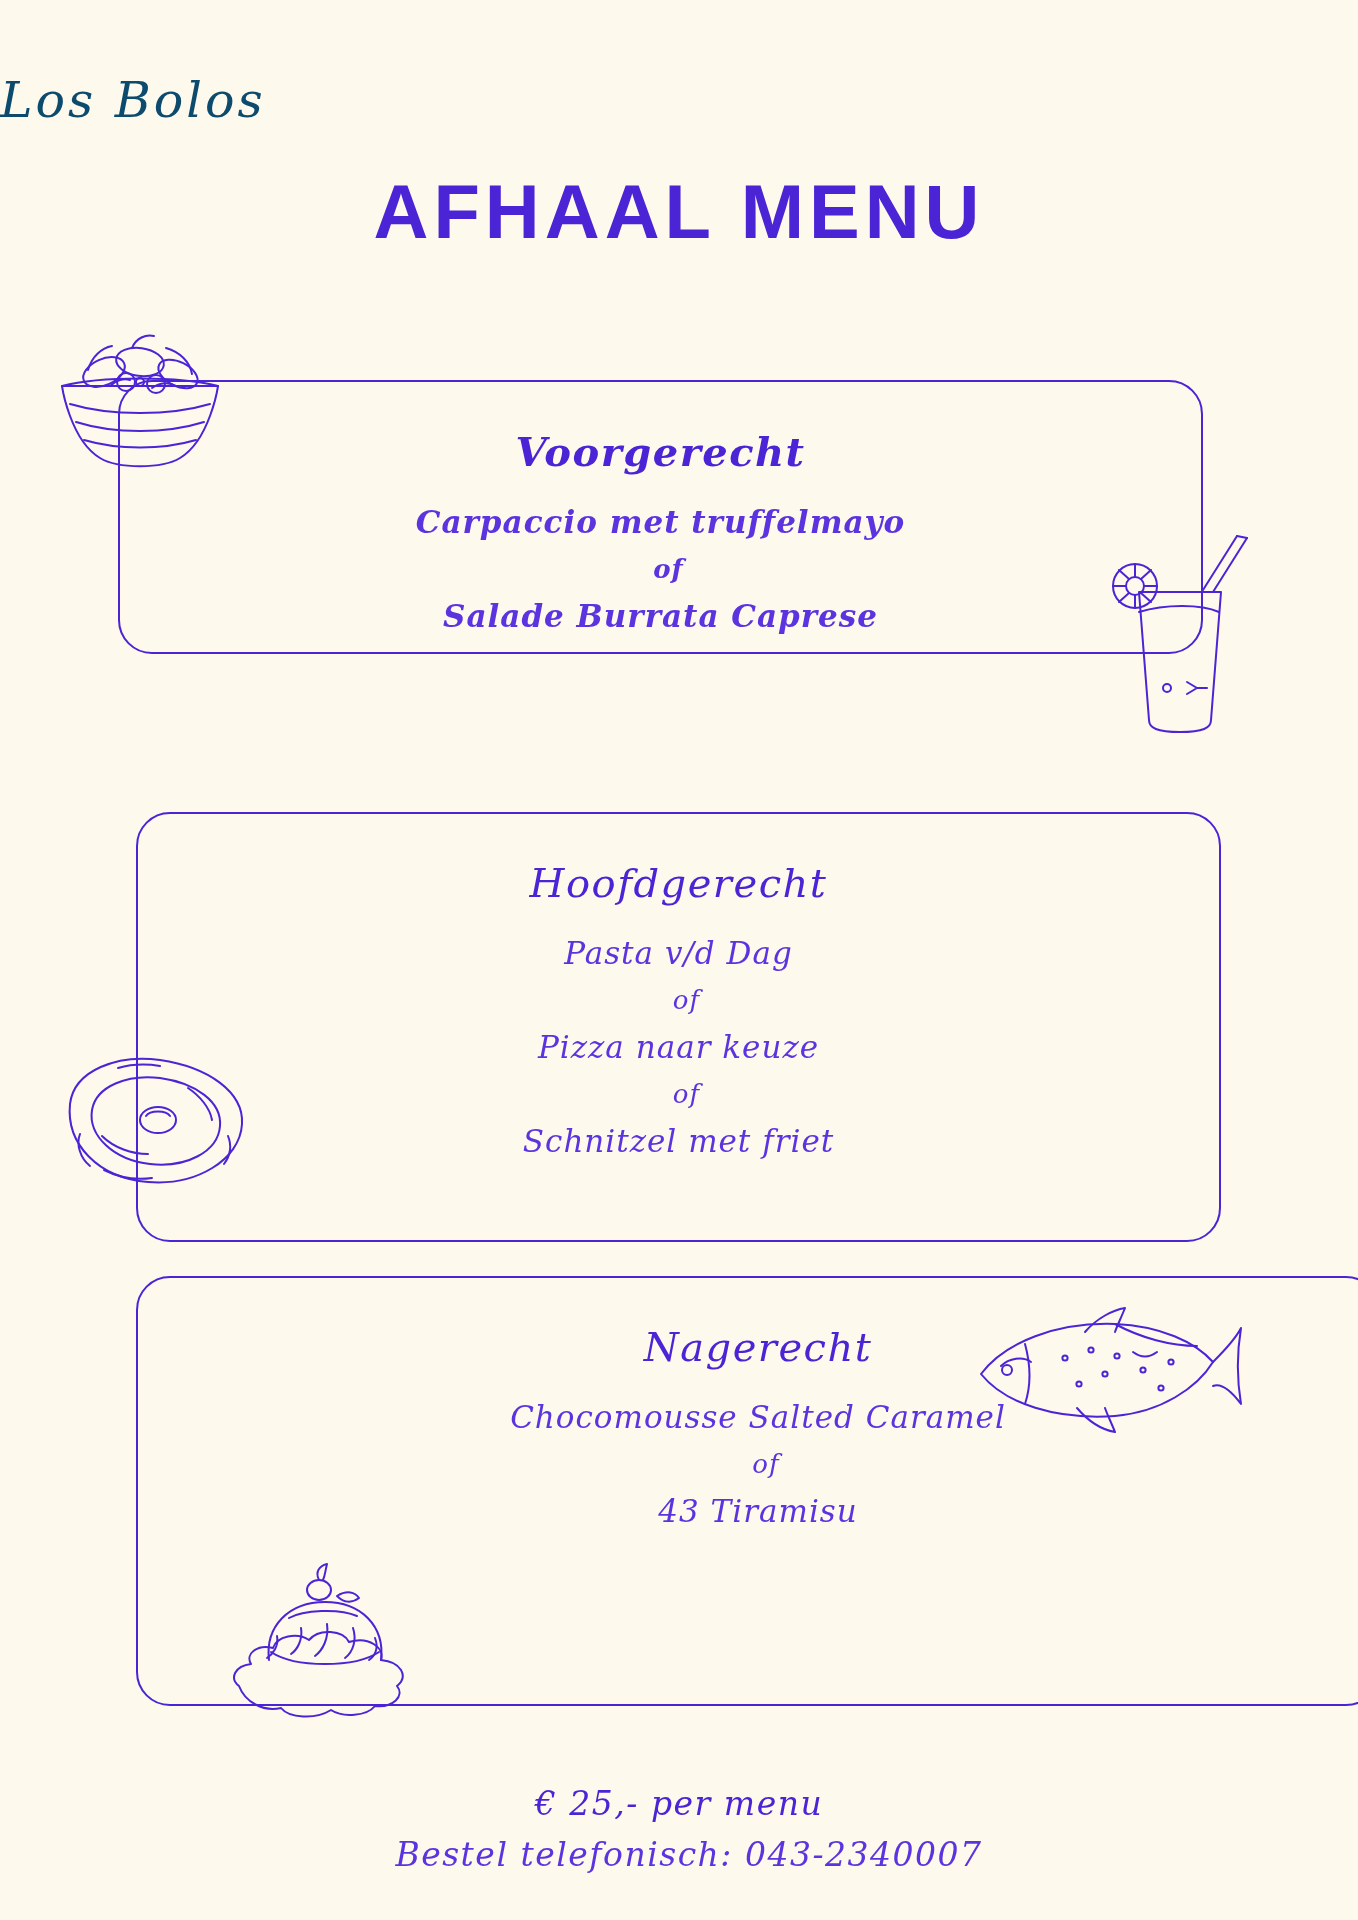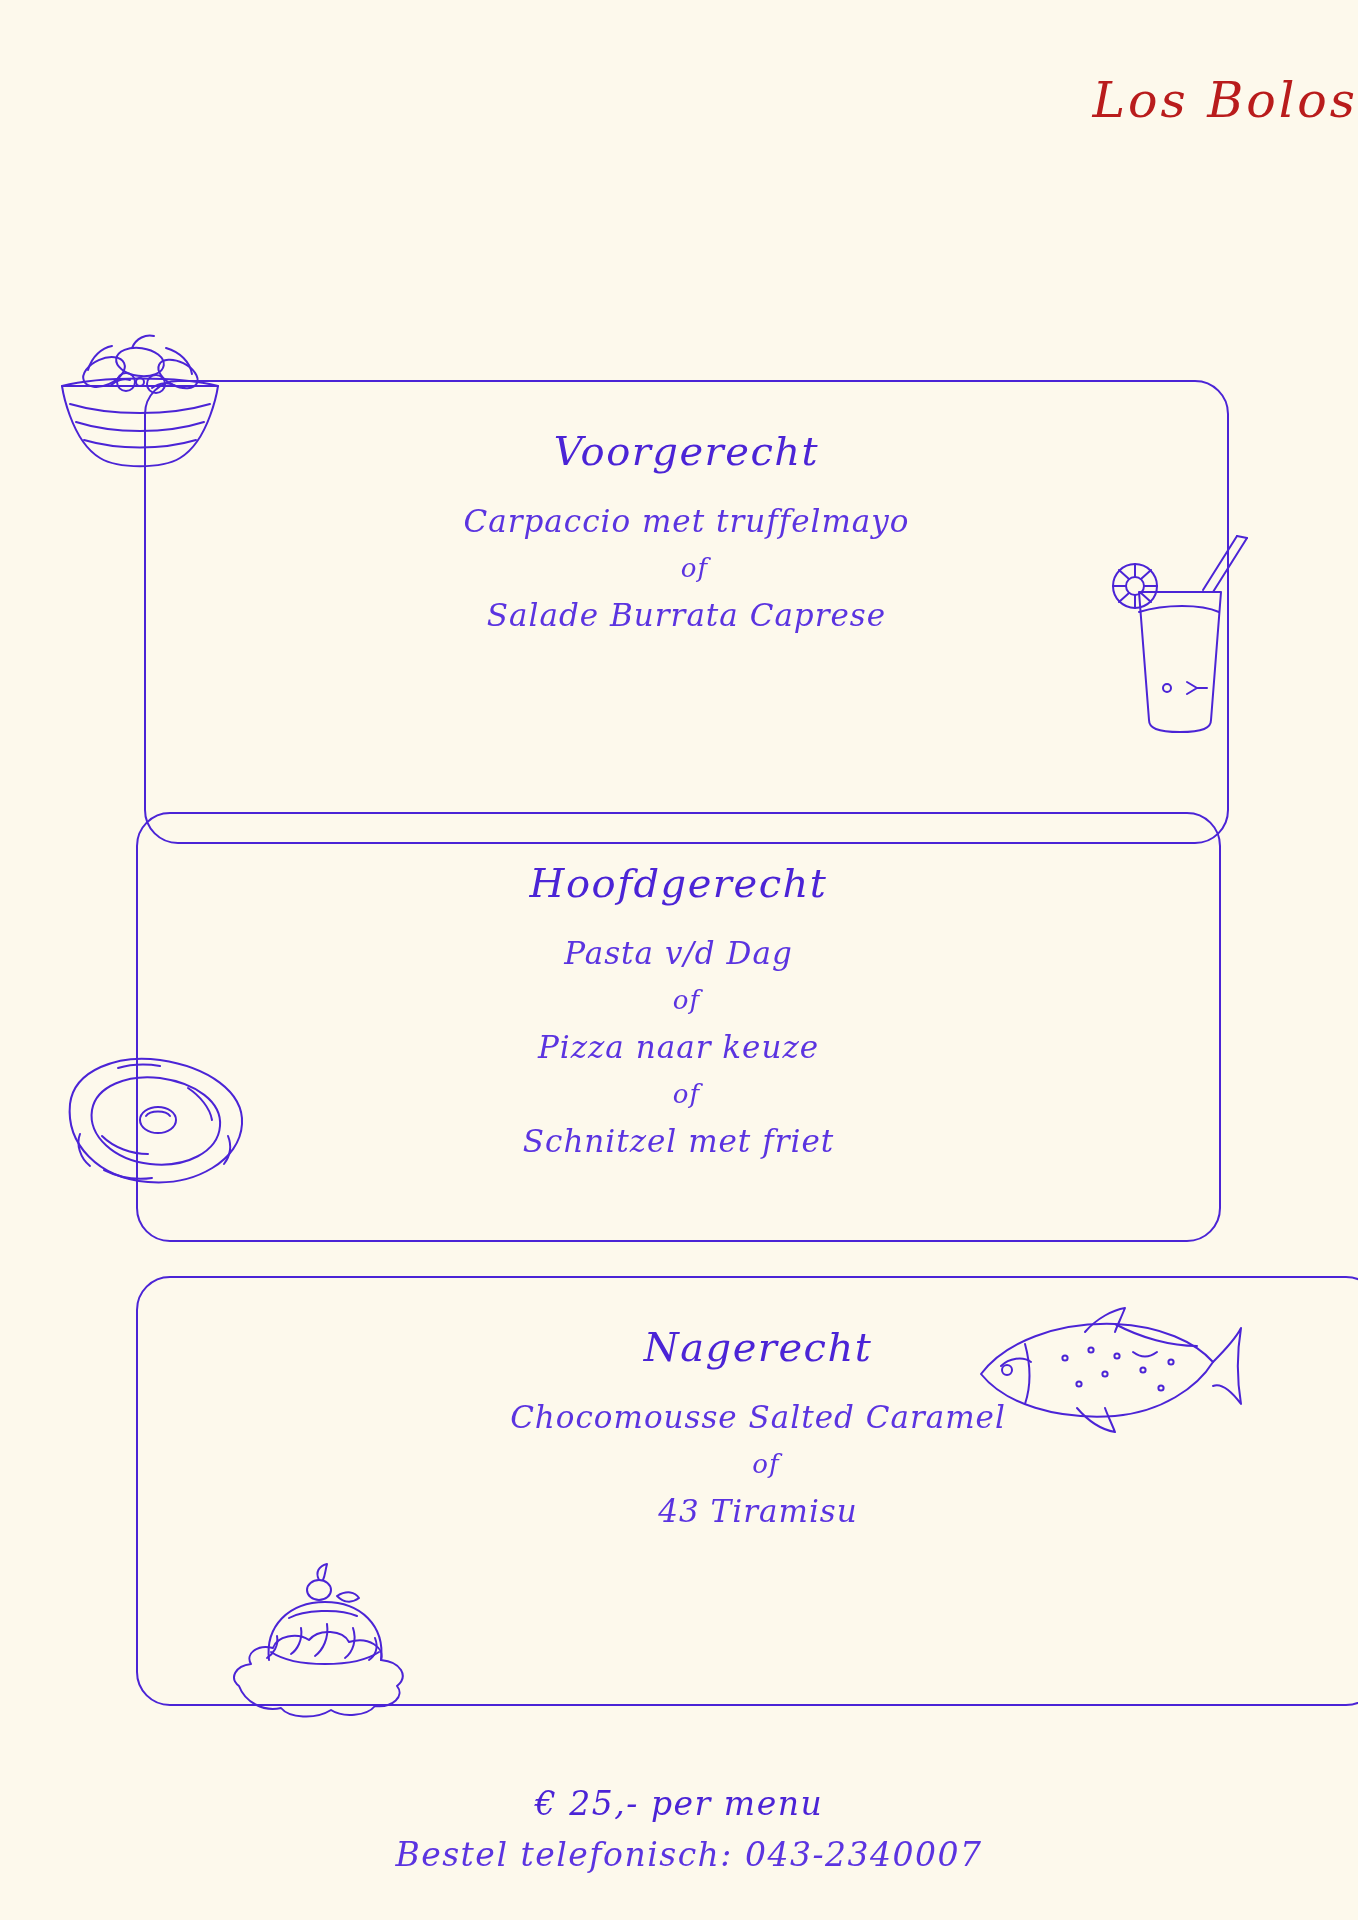--- a/index.html
+++ b/index.html
@@ -20,26 +20,26 @@
     height: 1920px;
     background: #fdf9ec;
   }
 
   
   .brand {
     position: absolute;
     top: 72px;
     left: 0;
     width: 100%;
-    text-align: right;
+    text-align: left;
     font-family: "DejaVu Serif", serif;
     font-style: italic;
     font-size: 49px;
     letter-spacing: 3px;
-    color: #b91c1c;
+    color: #0c4a6e;
   }
   .title {
     position: absolute;
     top: 168px;
     left: 0;
     width: 100%;
     text-align: center;
     font-family: "Liberation Sans", sans-serif;
     font-weight: bold;
     font-size: 76px;
@@ -49,21 +49,21 @@
   }
 
   
   .card {
     position: absolute;
     border: 2.5px solid #4b24d6;
     border-radius: 34px;
     background: transparent;
     box-sizing: border-box;
   }
-  #card-voorgerecht { left: 144px; top: 380px; width: 1085px; height: 464px; }
+  #card-voorgerecht { left: 118px; top: 380px; width: 1085px; height: 274px; font-weight: bold; }
   #card-hoofdgerecht { left: 136px; top: 812px; width: 1085px; height: 430px; }
   #card-nagerecht   { left: 136px; top: 1276px; width: 1244px; height: 430px; }
 
   .section-title {
     text-align: center;
     font-family: "DejaVu Serif", serif;
     font-style: italic;
     font-size: 40px;
     color: #4b24d6;
     letter-spacing: 1.5px;
@@ -133,20 +133,21 @@
     stroke-linejoin: round;
     vector-effect: non-scaling-stroke;
   }
 </style>
 </head>
 <body>
 
 <div class="page">
 
   <div class="brand">Los Bolos</div>
+  <div class="title">Afhaal Menu</div>
 
   <div class="card" id="card-voorgerecht">
     <div class="section-title">Voorgerecht</div>
     <div class="items">
       <div>Carpaccio met truffelmayo</div>
       <div class="conj">of</div>
       <div>Salade Burrata Caprese</div>
     </div>
   </div>
 

